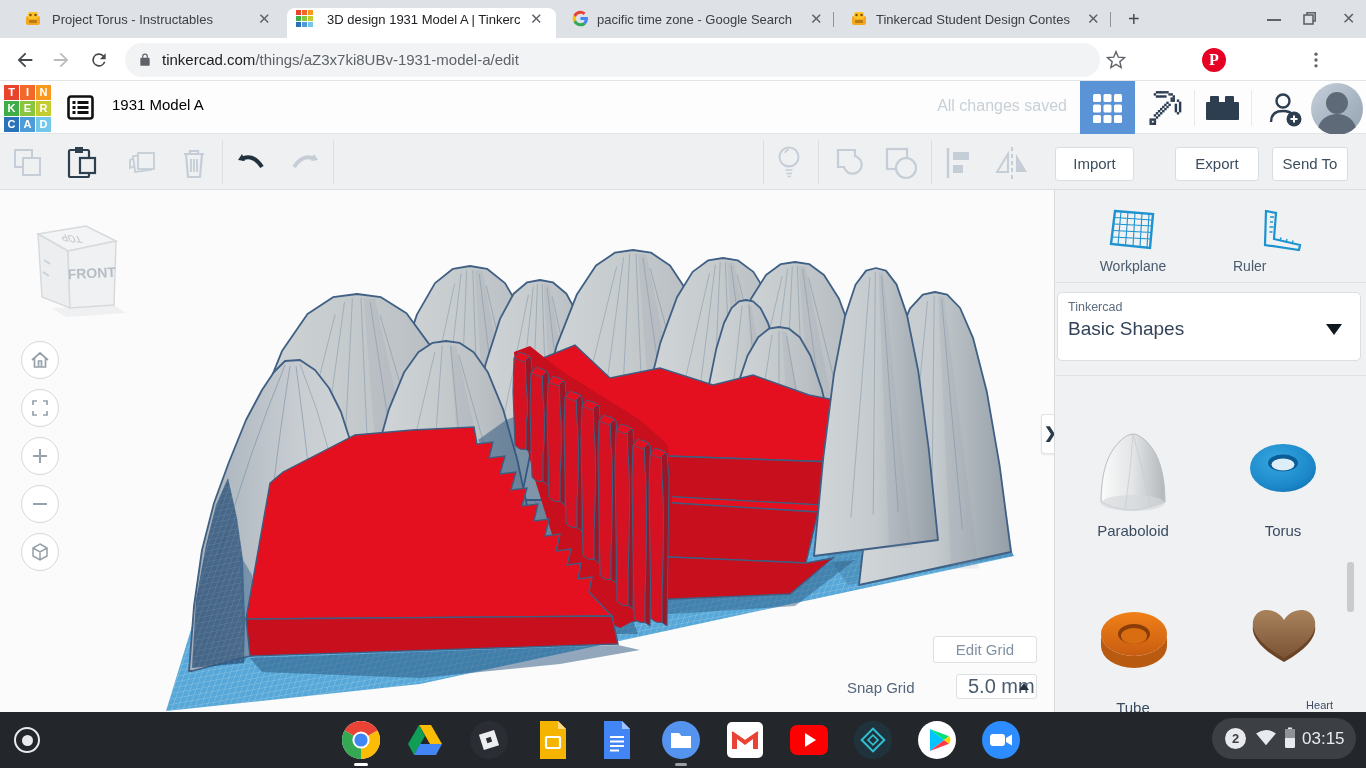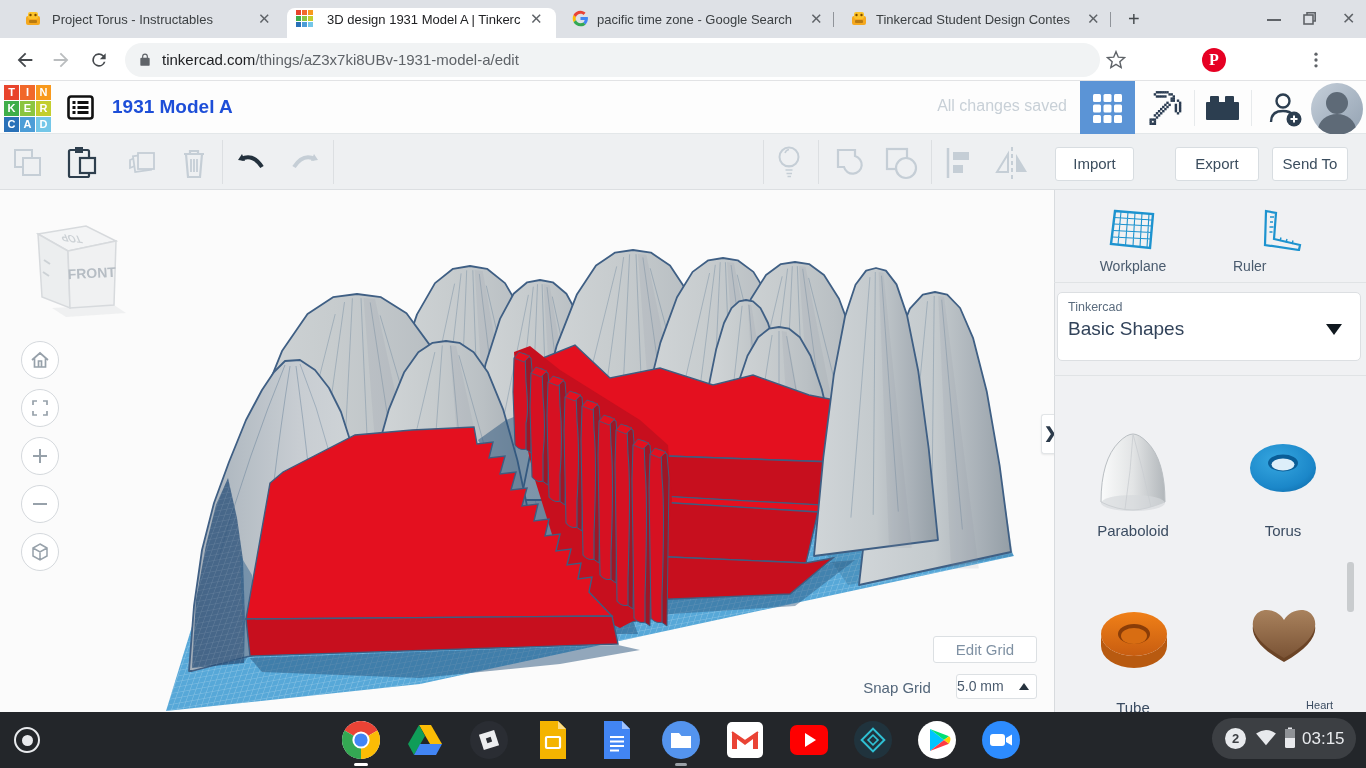--- a/index.html
+++ b/index.html
@@ -97,21 +97,21 @@
   </div>
 <svg class="abs" style="left:67px;top:95px" width="27" height="25" viewBox="0 0 27 25">
 <rect x="1.5" y="1.5" width="24" height="22" rx="2.5" fill="#fff" stroke="#111" stroke-width="2.6"></rect>
 <rect x="5.5" y="6" width="3" height="3" fill="#111"></rect>
     <rect x="10.5" y="6" width="11" height="3" fill="#111"></rect>
 <rect x="5.5" y="11" width="3" height="3" fill="#111"></rect>
     <rect x="10.5" y="11" width="11" height="3" fill="#111"></rect>
 <rect x="5.5" y="16" width="3" height="3" fill="#111"></rect>
     <rect x="10.5" y="16" width="11" height="3" fill="#111"></rect>
   </svg>
-<div class="abs" style="left:112px;top:96px;font-size:19px;font-weight:bold;color:#1d4ed8">1931 Model A</div>
+<div class="abs" style="left:112px;top:96px;font-size:15px;font-weight:normal;color:#000000">1931 Model A</div>
 <div class="abs" style="left:867px;top:97px;width:200px;text-align:right;font-size:16px;color:#c8d0d7">All changes saved</div>
 <div class="abs" style="left:1080px;top:81px;width:55px;height:54px;background:#5b94d6"></div>
 <svg class="abs" style="left:1093px;top:94px" width="29" height="29" viewBox="0 0 29 29">
 <g fill="#fff">
       <rect x="0" y="0" width="8" height="8" rx="1.5"></rect>
       <rect x="10.5" y="0" width="8" height="8" rx="1.5"></rect>
       <rect x="21" y="0" width="8" height="8" rx="1.5"></rect>
 <rect x="0" y="10.5" width="8" height="8" rx="1.5"></rect>
       <rect x="10.5" y="10.5" width="8" height="8" rx="1.5"></rect>
       <rect x="21" y="10.5" width="8" height="8" rx="1.5"></rect>
@@ -437,22 +437,22 @@
   </svg>
 <div class="abs" style="left:21px;top:485px;width:38px;height:38px;border-radius:50%;background:#fff;border:1px solid #d5d9dd"></div>
 <svg class="abs" style="left:21px;top:485px" width="38" height="38" viewBox="0 0 38 38">
     <path d="M12,19 h14" stroke="#97a1aa" stroke-width="2"></path>
   </svg>
 <div class="abs" style="left:21px;top:533px;width:38px;height:38px;border-radius:50%;background:#fff;border:1px solid #d5d9dd"></div>
 <svg class="abs" style="left:21px;top:533px" width="38" height="38" viewBox="0 0 38 38">
     <path d="M19,11 l7,4 v8 l-7,4 l-7,-4 v-8 Z M12,15 l7,4 l7,-4 M19,19 v8" fill="none" stroke="#97a1aa" stroke-width="1.5"></path>
   </svg>
 <div class="abs" style="left:933px;top:636px;width:104px;height:27px;background:#fff;border:1px solid #dce0e3;border-radius:3px;text-align:center;line-height:25px;font-size:15px;color:#7f91a3">Edit Grid</div>
-<div class="abs" style="left:847px;top:679px;width:100px;text-align:center;font-size:15px;color:#53667a">Snap Grid</div>
-<div class="abs" style="left:956px;top:674px;width:81px;height:25px;background:#fff;border:1px solid #dce0e3;border-radius:3px;font-size:14px;color:#4a5b6e;line-height:23px;">5.0 mm</div>
+<div class="abs" style="left:847px;top:679px;width:100px;text-align:left;font-size:15px;color:#53667a">Snap Grid</div>
+<div class="abs" style="left:956px;top:674px;width:81px;height:25px;background:#fff;border:1px solid #dce0e3;border-radius:3px;font-size:20px;color:#4a5b6e;line-height:23px;padding-left:11px">5.0 mm</div>
 <div class="abs" style="left:1019px;top:683px;width:0;height:0;border-left:5px solid transparent;border-right:5px solid transparent;border-bottom:7px solid #26323e"></div>
 <div class="abs" style="left:1041px;top:414px;width:15px;height:40px;background:#fff;border:1px solid #e2e5e7;border-right:none;border-radius:3px 0 0 3px;box-shadow:0 1px 2px rgba(0,0,0,0.08)"></div>
 <div class="abs" style="left:1044px;top:424px;font-size:15px;font-weight:bold;color:#2b3a4a">❯</div>
 <div class="abs" style="left:1054px;top:190px;width:312px;height:522px;background:#f0f1f3;border-left:1px solid #d8dbde"></div>
 <svg class="abs" style="left:1109px;top:208px" width="47" height="43" viewBox="0 0 47 43">
 <polygon points="6,3 44,6 41,40 2,36" fill="none" stroke="#1d93cf" stroke-width="2.4"></polygon>
 <path d="M12,3.5 L9,36.7 M19,4 L16.5,37.4 M26,4.6 L24,38 M33,5 L31,38.8 M40,5.6 L38,39.6
 M5.4,9.5 L43.6,12 M4.8,16 L43,18 M4.2,22.5 L42.6,24.5 M3.6,29 L42,31" stroke="#1d93cf" stroke-width="1.1" fill="none"></path>
   </svg>
 <svg class="abs" style="left:1262px;top:209px" width="42" height="42" viewBox="0 0 42 42">

